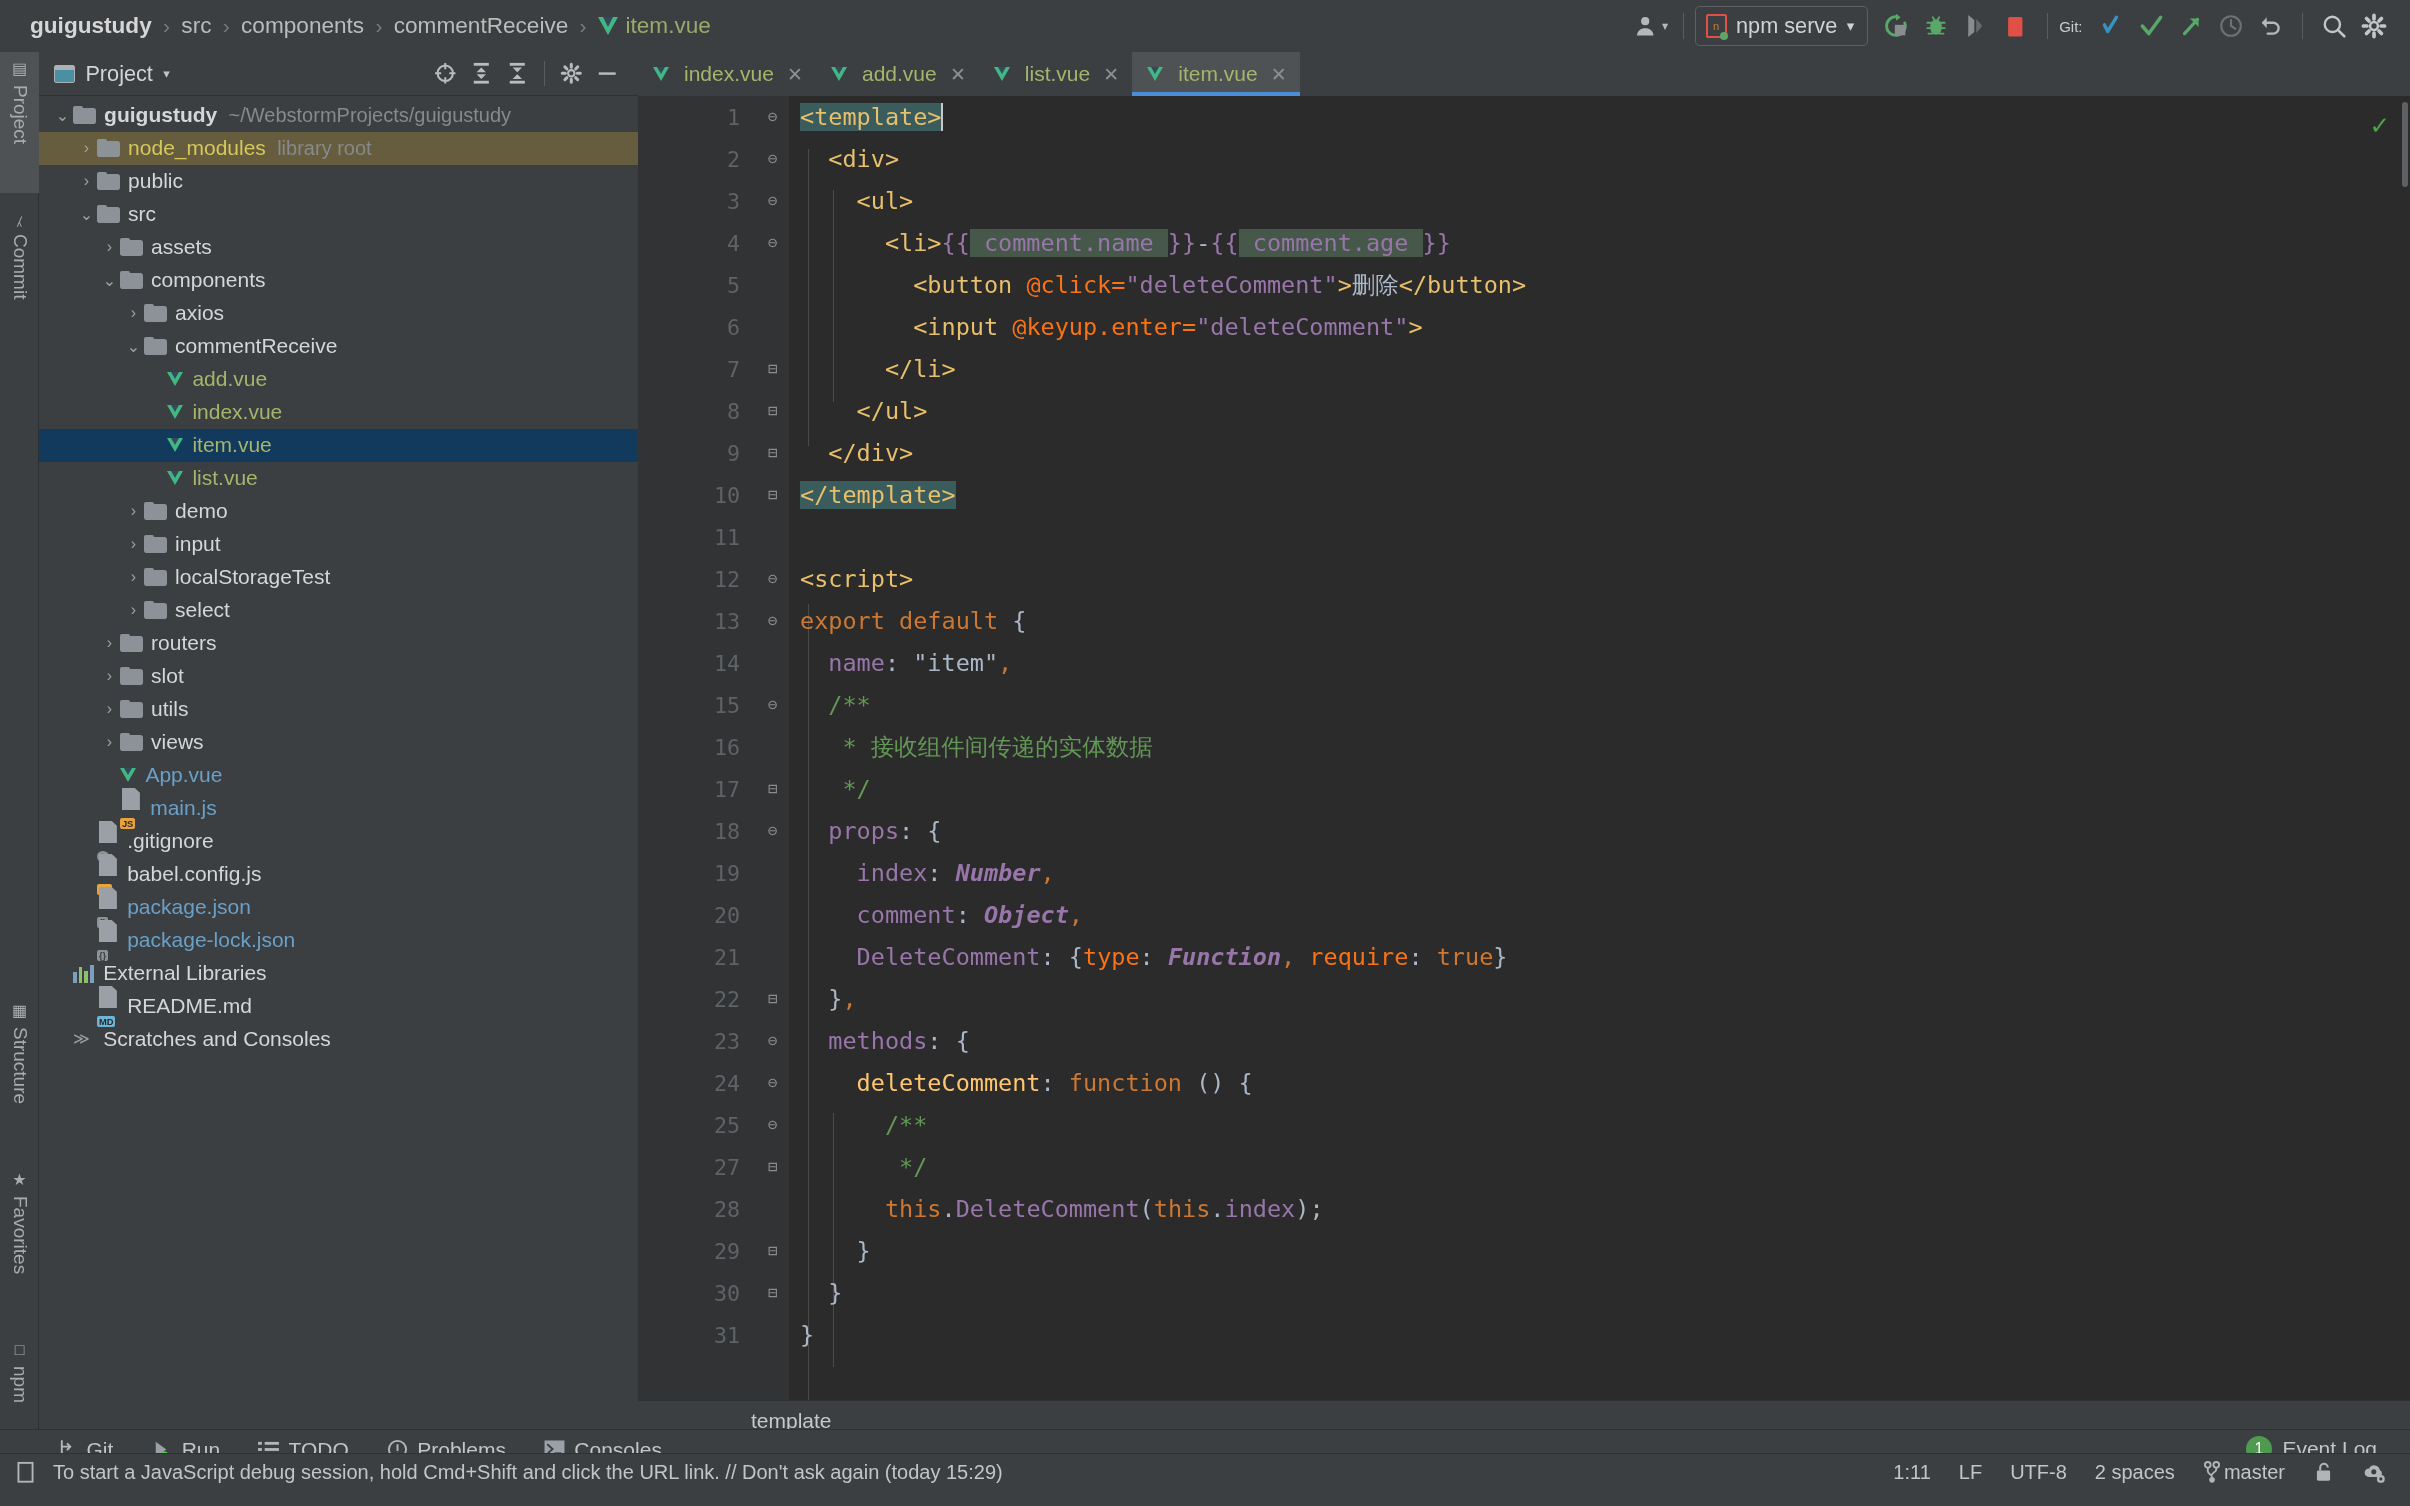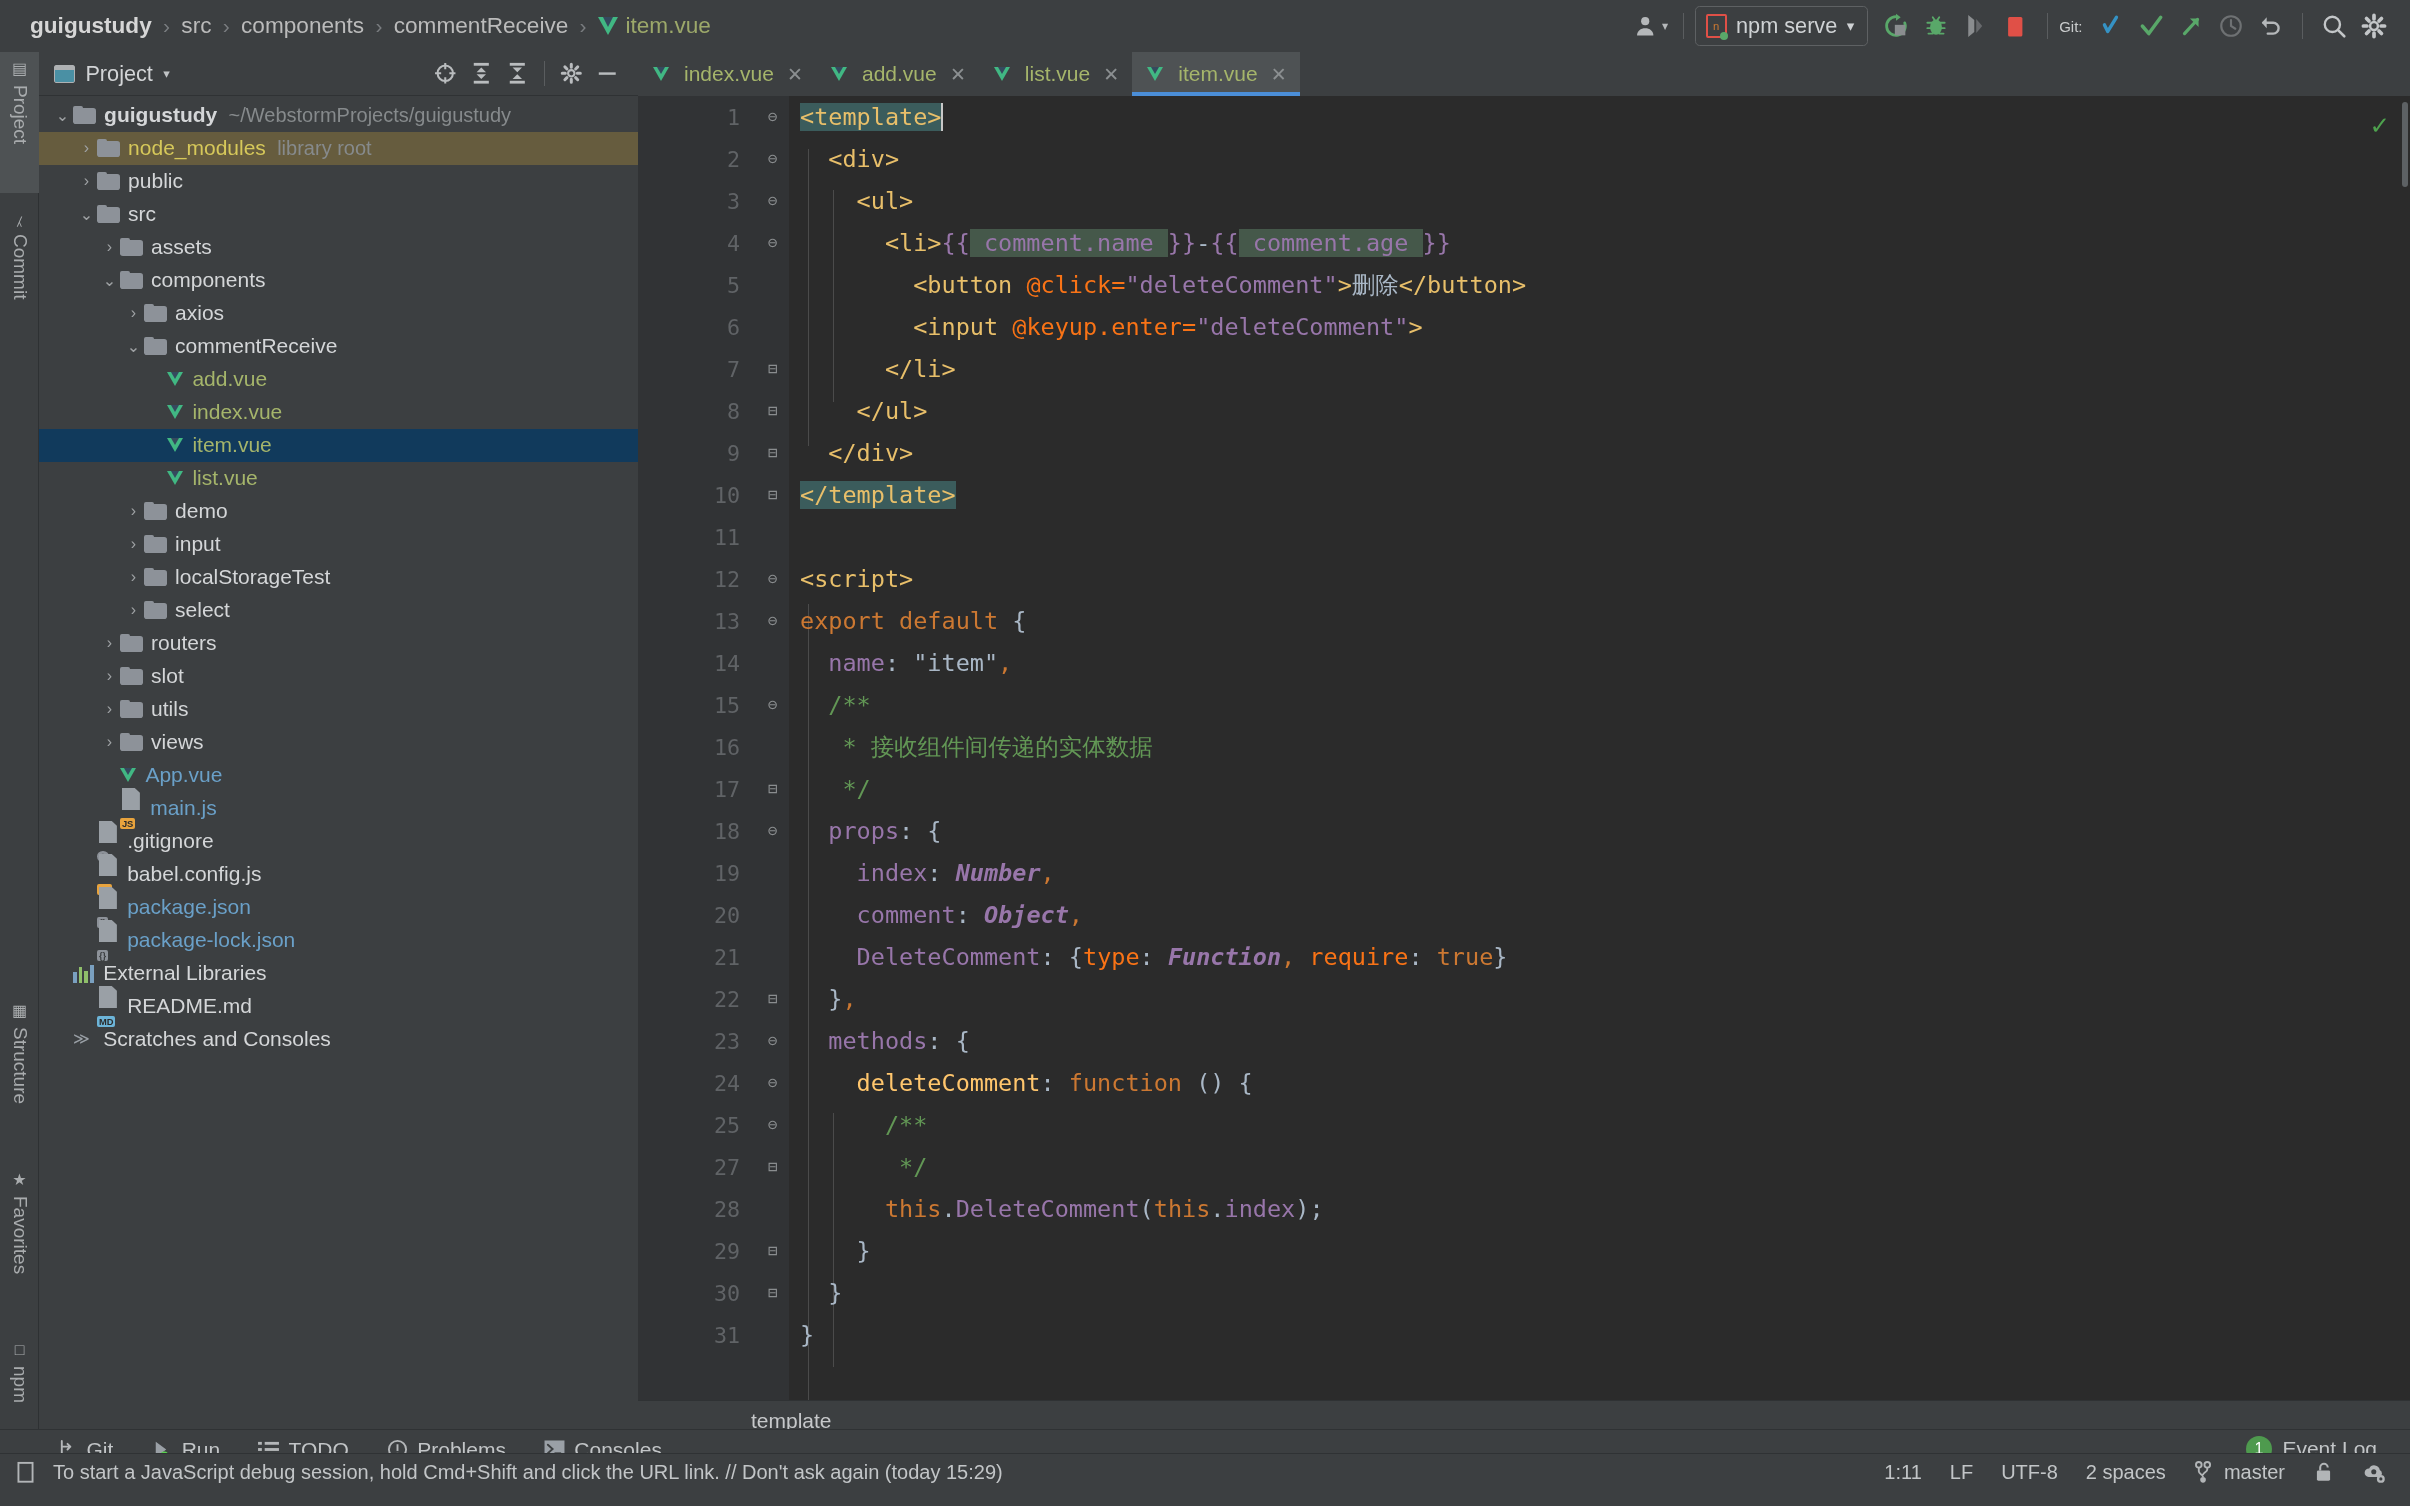--- a/index.html
+++ b/index.html
@@ -892,21 +892,21 @@
     <svg width="21" height="22.6" viewBox="0 0 22 24">
         <rect x="3.5" y="2" width="15" height="20" fill="none" stroke="#b2b5b7" stroke-width="2"></rect>
       </svg>
   </span>
   <span id="statusmsg">To start a JavaScript debug session, hold Cmd+Shift and click the URL link. // Don't ask again (today 15:29)</span>
   <div id="statusright">
     <span>1:11</span>
     <span>LF</span>
     <span>UTF-8</span>
     <span>2 spaces</span>
-    <span style="display:flex;align-items:center;gap:11px;">
+    <span style="display:flex;align-items:center;gap:2px;">
       <span class="sicon">
         <svg width="19" height="22.6" viewBox="0 0 20 24">
             <circle cx="5" cy="4" r="3" fill="none" stroke="#b2b5b7" stroke-width="2"></circle>
             <circle cx="14" cy="4" r="3" fill="none" stroke="#b2b5b7" stroke-width="2"></circle>
             <circle cx="9.5" cy="20" r="3" fill="#b2b5b7"></circle>
             <path d="M5 7v4c0 3 4.5 3 4.5 6M14 7v2c0 3-4.5 3-4.5 6" stroke="#b2b5b7" stroke-width="2" fill="none"></path>
           </svg>
       </span>
       <span>master</span>
     </span>

